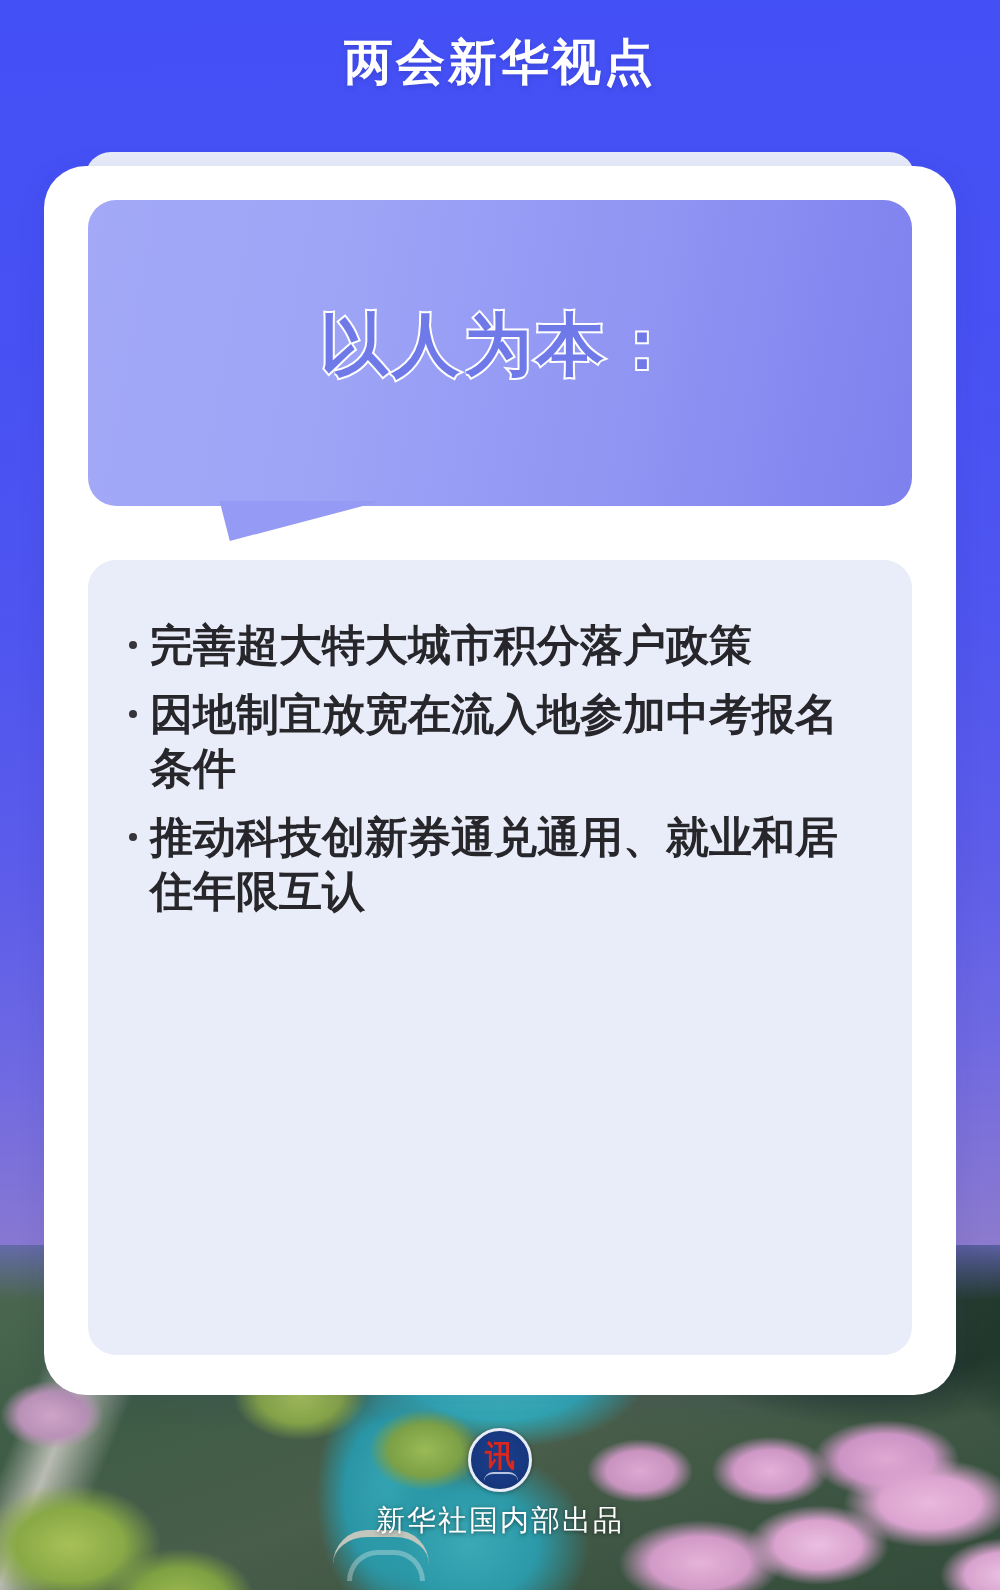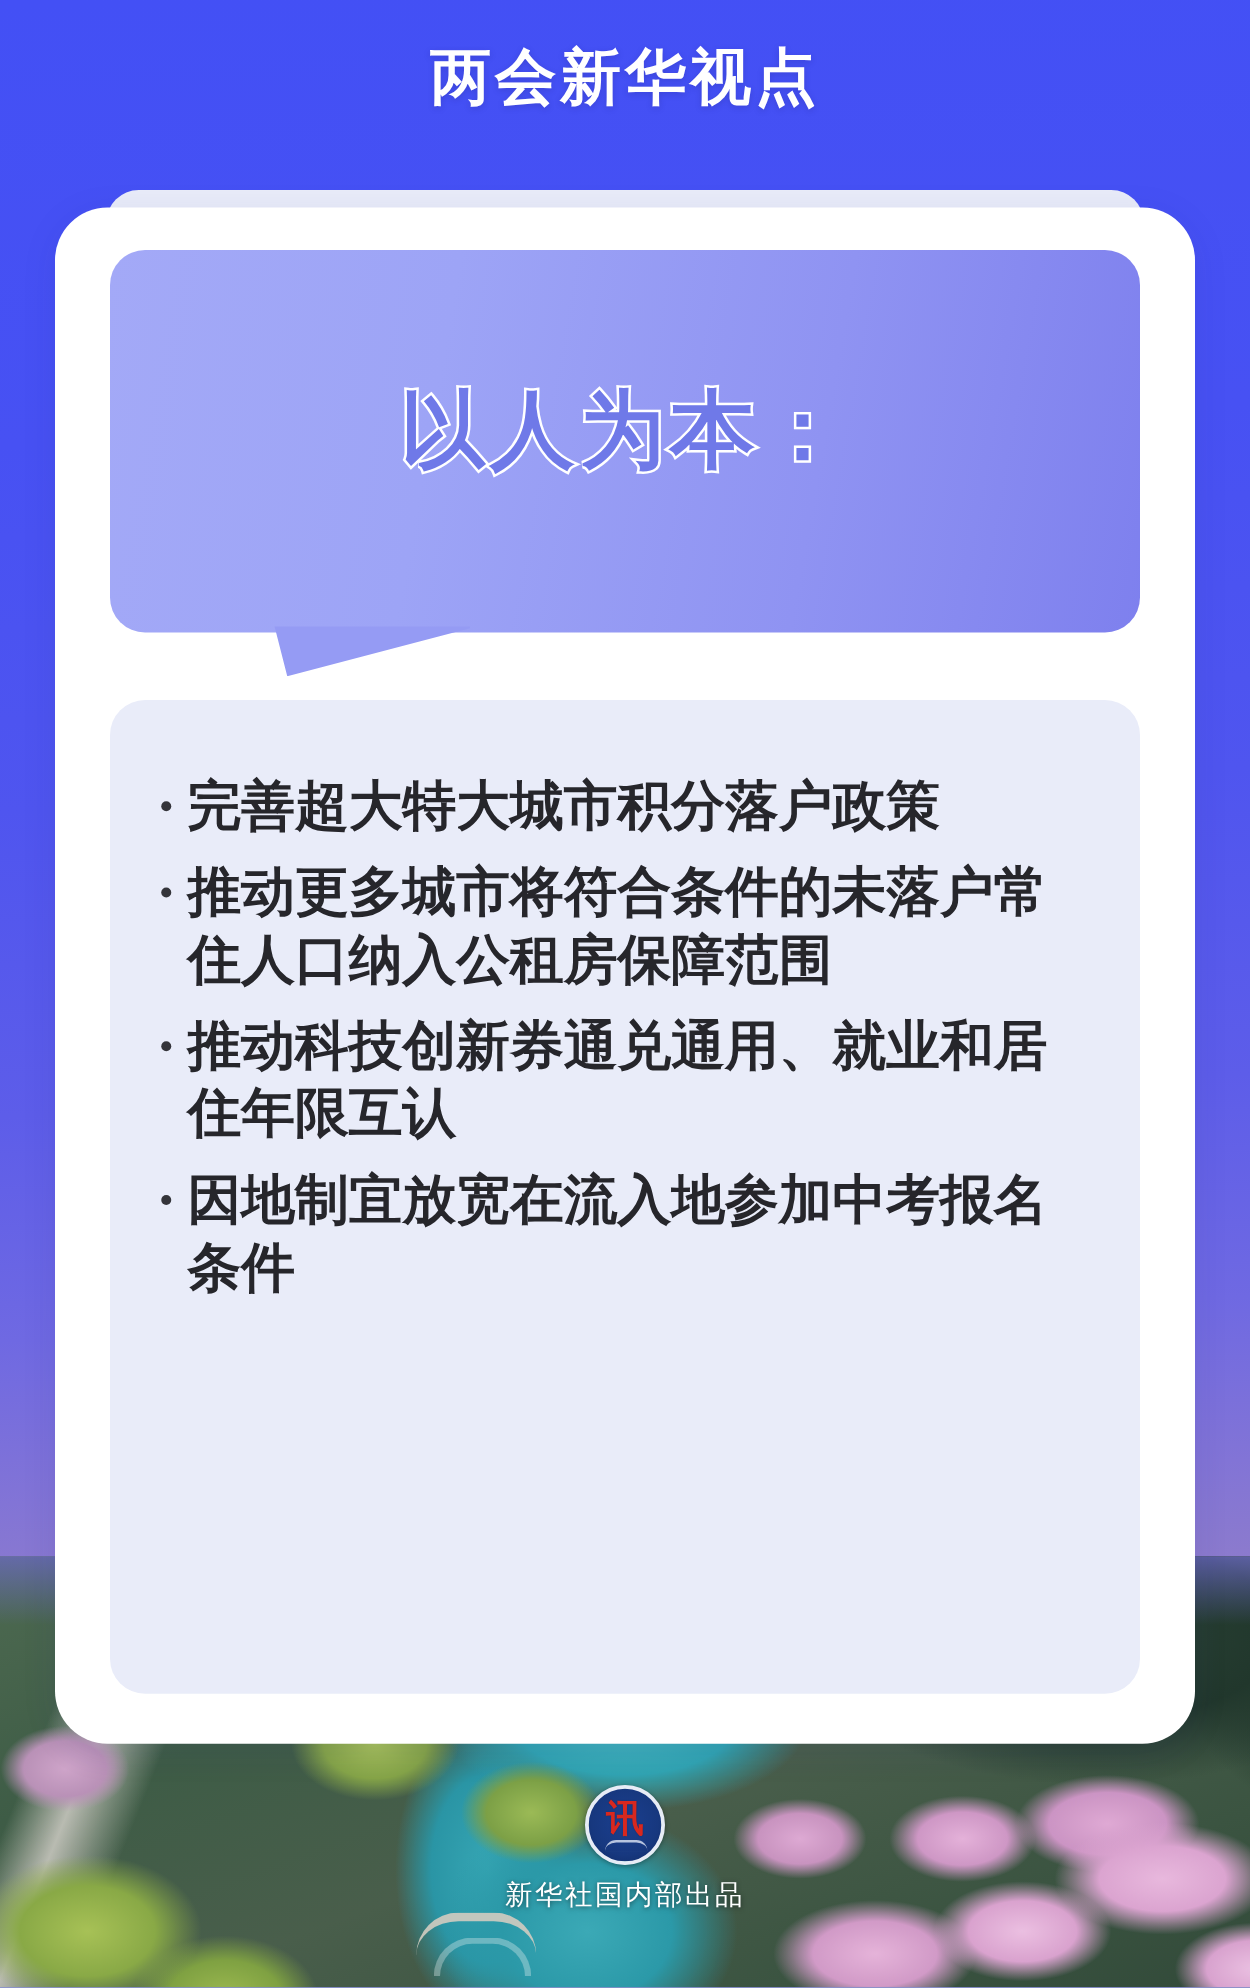--- a/index.html
+++ b/index.html
@@ -291,21 +291,21 @@
     bottom: 8px;
     width: 34px;
     height: 9px;
     border-top: 2px solid #c9d4ea;
     border-radius: 18px 18px 0 0;
     opacity: .9;
   }
   .footer-text {
     margin-top: 9px;
     color: #ffffff;
-    font-size: 22px;
+    font-size: 29px;
     font-weight: 500;
     letter-spacing: 2px;
     text-shadow: 0 1px 4px rgba(0,0,0,.55);
     font-family: "Liberation Sans", "DejaVu Sans", sans-serif;
   }
 </style>
 </head>
 <body>
 
 <div id="poster">
@@ -334,29 +334,25 @@
   </div>
 
   <div class="content-panel">
     <ul class="bullet-list">
       <li class="bullet-item">
         <div class="bullet-dot"><span></span></div>
         <div class="bullet-text">完善超大特大城市积分落户政策</div>
       </li>
       <li class="bullet-item">
         <div class="bullet-dot"><span></span></div>
-        <div class="bullet-text">推动更多城市将符合条件的未落户常住人口纳入公租房保障范围</div>
+        <div class="bullet-text">因地制宜放宽在流入地参加中考报名条件</div>
       </li>
       <li class="bullet-item">
         <div class="bullet-dot"><span></span></div>
         <div class="bullet-text">推动科技创新券通兑通用、就业和居住年限互认</div>
-      </li>
-      <li class="bullet-item">
-        <div class="bullet-dot"><span></span></div>
-        <div class="bullet-text">因地制宜放宽在流入地参加中考报名条件</div>
       </li>
     </ul>
   </div>
 
   <div class="footer">
     <div class="xinhua-logo">
       <div class="glyph">讯</div>
       <div class="arc"></div>
     </div>
     <div class="footer-text">新华社国内部出品</div>

